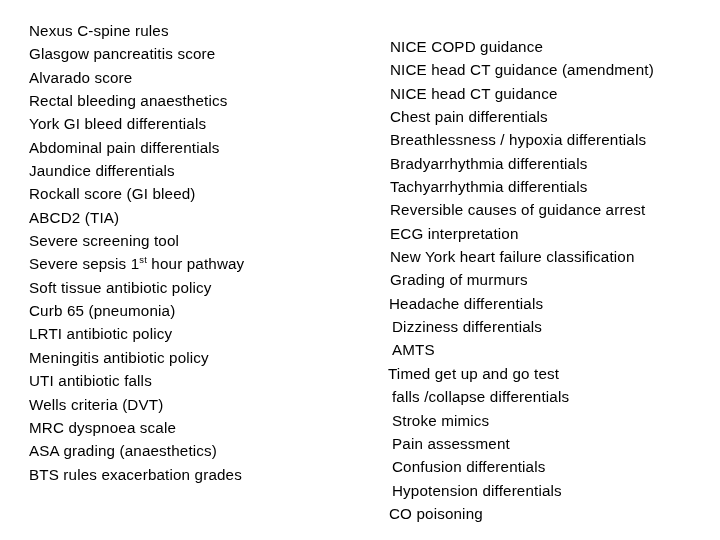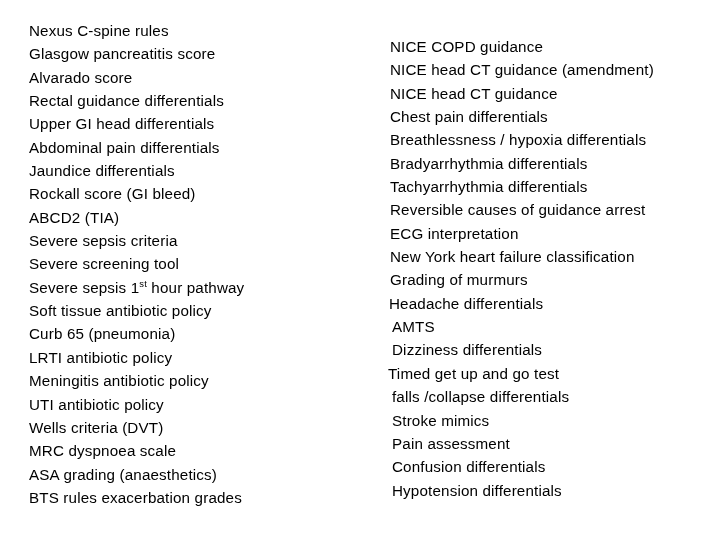--- a/index.html
+++ b/index.html
@@ -74,34 +74,33 @@
 <body>
 
 <div class="slide">
   <div class="columns">
 
     <div class="column column-left">
       <ul class="list">
         <li class="list-item jit0">Nexus C-spine rules</li>
         <li class="list-item jit0">Glasgow pancreatitis score</li>
         <li class="list-item jit0">Alvarado score</li>
-        <li class="list-item jit0">Rectal guidance differentials</li>
-        <li class="list-item jit0">Upper GI head differentials</li>
+        <li class="list-item jit0">Rectal bleeding anaesthetics</li>
+        <li class="list-item jit0">York GI bleed differentials</li>
         <li class="list-item jit0">Abdominal pain differentials</li>
         <li class="list-item jit0">Jaundice differentials</li>
         <li class="list-item jit0">Rockall score (GI bleed)</li>
         <li class="list-item jit0">ABCD2 (TIA)</li>
-        <li class="list-item jit0">Severe sepsis criteria</li>
         <li class="list-item jit0">Severe screening tool</li>
         <li class="list-item jit0"><span>Severe sepsis 1</span><sup>st</sup><span> hour pathway</span></li>
         <li class="list-item jit0">Soft tissue antibiotic policy</li>
         <li class="list-item jit0">Curb 65 (pneumonia)</li>
         <li class="list-item jit0">LRTI antibiotic policy</li>
         <li class="list-item jit0">Meningitis antibiotic policy</li>
-        <li class="list-item jit0">UTI antibiotic policy</li>
+        <li class="list-item jit0">UTI antibiotic falls</li>
         <li class="list-item jit0">Wells criteria (DVT)</li>
         <li class="list-item jit0">MRC dyspnoea scale</li>
         <li class="list-item jit0">ASA grading (anaesthetics)</li>
         <li class="list-item jit0">BTS rules exacerbation grades</li>
       </ul>
     </div>
 
     <div class="column column-right">
       <ul class="list">
         <li class="list-item jit1">NICE COPD guidance</li>
@@ -109,25 +108,26 @@
         <li class="list-item jit1">NICE head CT guidance</li>
         <li class="list-item jit1">Chest pain differentials</li>
         <li class="list-item jit1">Breathlessness / hypoxia differentials</li>
         <li class="list-item jit1">Bradyarrhythmia differentials</li>
         <li class="list-item jit1">Tachyarrhythmia differentials</li>
         <li class="list-item jit1">Reversible causes of guidance arrest</li>
         <li class="list-item jit1">ECG interpretation</li>
         <li class="list-item jit1">New York heart failure classification</li>
         <li class="list-item jit1">Grading of murmurs</li>
         <li class="list-item jit0">Headache differentials</li>
+        <li class="list-item jit3">Dizziness differentials</li>
         <li class="list-item jit3">AMTS</li>
-        <li class="list-item jit3">Dizziness differentials</li>
         <li class="list-item jitn1">Timed get up and go test</li>
         <li class="list-item jit3">falls /collapse  differentials</li>
         <li class="list-item jit3">Stroke mimics</li>
         <li class="list-item jit3">Pain assessment</li>
         <li class="list-item jit3">Confusion differentials</li>
         <li class="list-item jit3">Hypotension differentials</li>
+        <li class="list-item jit0">CO poisoning</li>
       </ul>
     </div>
 
   </div>
 </div>
 
 </body></html>

